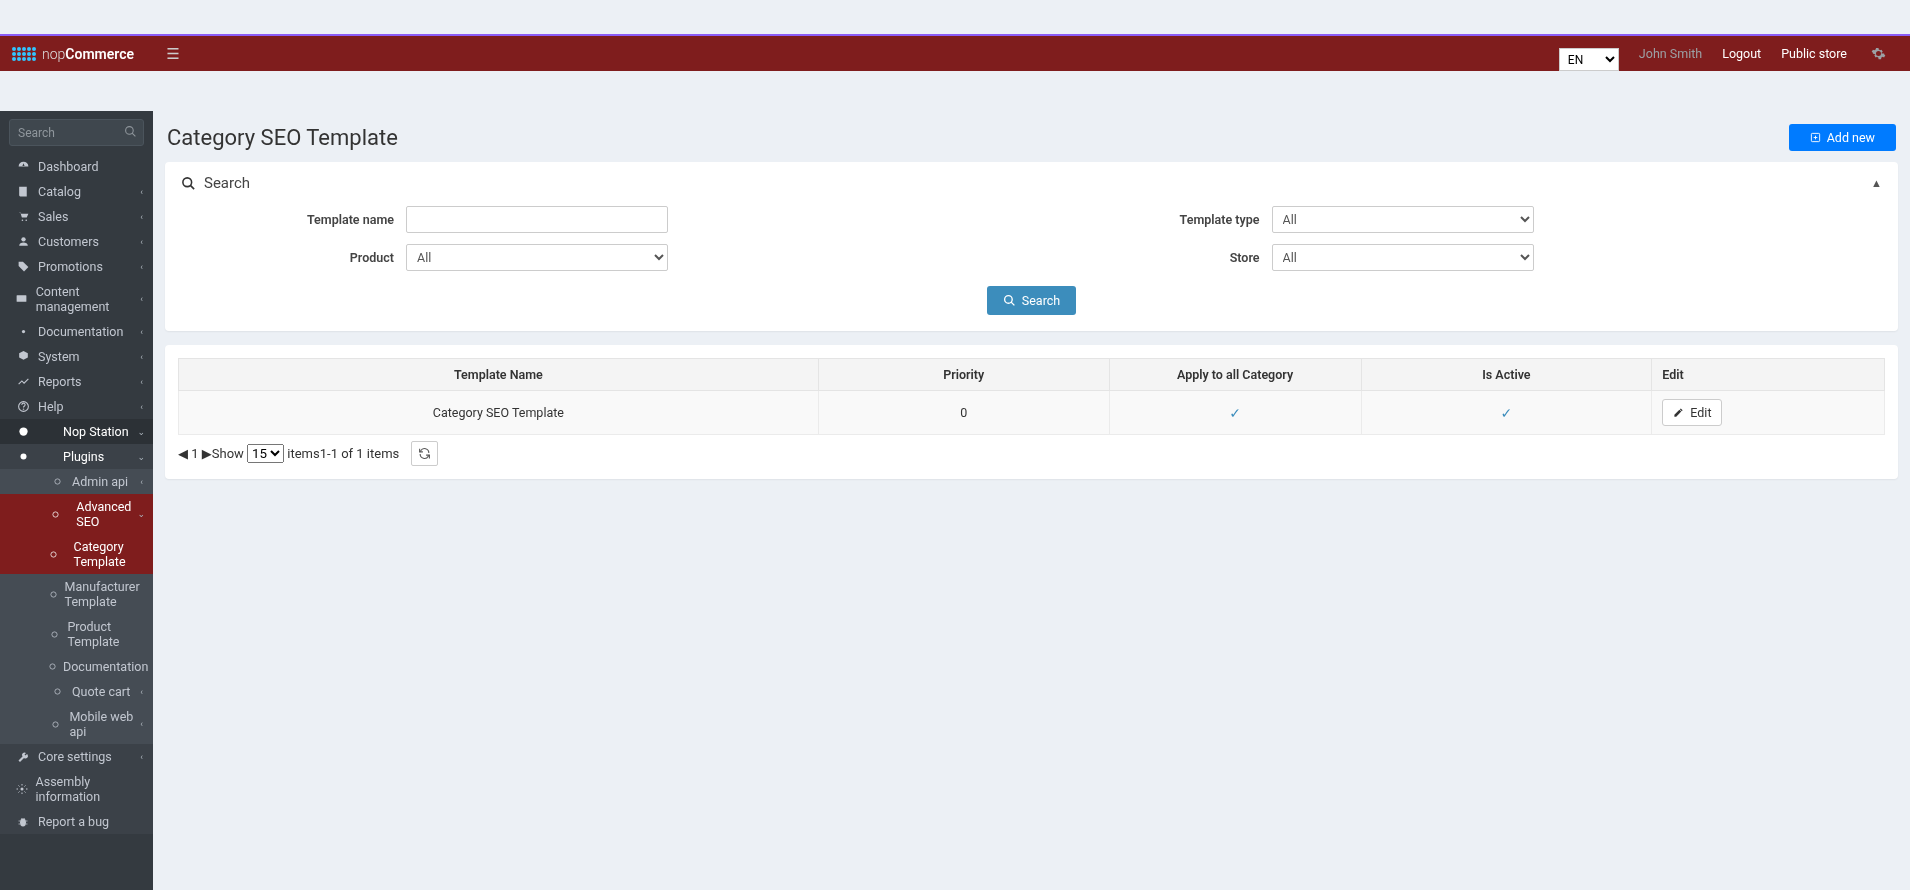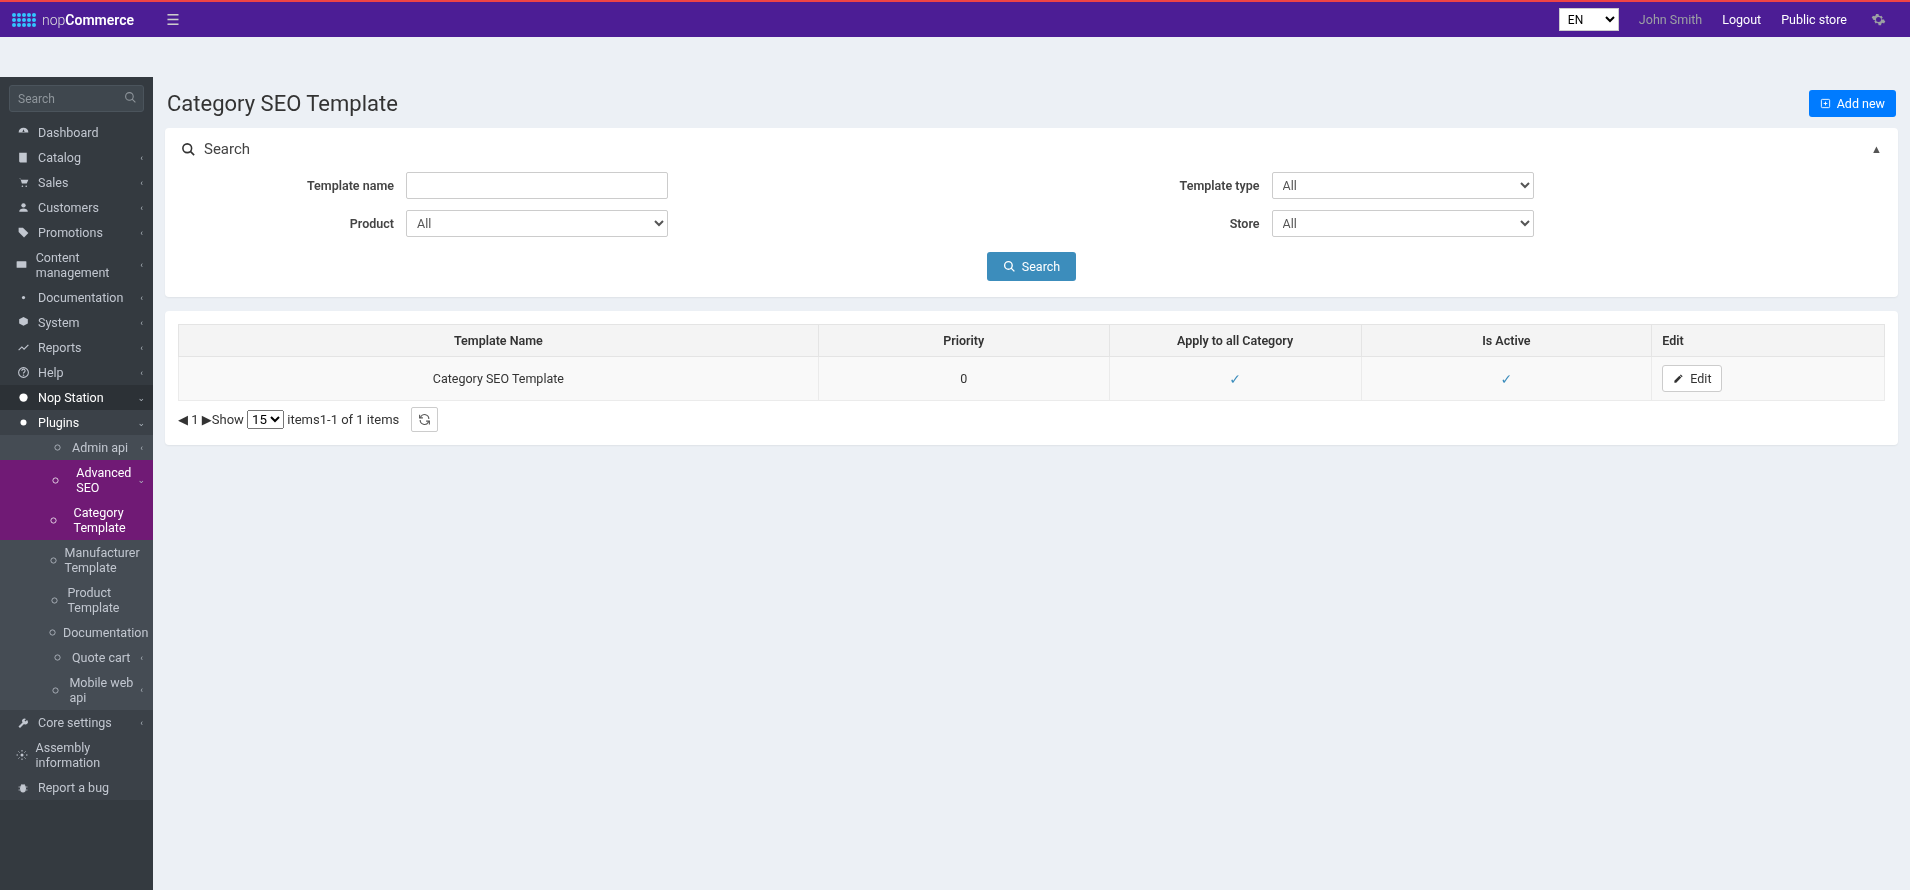--- a/index.html
+++ b/index.html
@@ -1,49 +1,49 @@
 <!DOCTYPE html>
 <html><head>
 <meta charset="utf-8">
 <style>
 * { margin:0; padding:0; box-sizing:border-box; font-family:-apple-system,BlinkMacSystemFont,"Segoe UI",Roboto,"Helvetica Neue",Arial,sans-serif; }
 body { background:#ecf0f5; font-size:13px; color:#333; overflow:hidden; }
-.topbar { height:37px; background:#4c1d95; display:flex; align-items:center; color:#fff; position:relative; border-top:2px solid #ef4444;}
+.topbar { height:37px; background:#7f1d1d; display:flex; align-items:center; color:#fff; position:relative; border-top:2px solid #8b5cf6;margin-top:34px;}
 .logo { width:153px; display:flex; align-items:center; padding-left:12px; height:100%; }
 .logo-dots { display:grid; grid-template-columns:repeat(5,4px); grid-template-rows:repeat(3,4px); gap:1px; margin-right:6px;}
 .logo-dots span { width:4px; height:4px; border-radius:50%; background:#32c5ff; }
 .logo-text { font-size:14px; }
 .logo-text .nop { font-weight:300; color:#ddd;}
 .logo-text .com { font-weight:600; }
 .hamburger { width:40px; text-align:center; cursor:pointer; font-size:15px; color:#ccc; }
-.topbar-right { margin-left:auto; display:flex; align-items:center; gap:0; padding-right:14px; height:100%;}
+.topbar-right { margin-left:auto; display:flex; align-items:flex-end; gap:0; padding-right:14px; height:100%;}
 .lang-select { background:#fff; border:1px solid #ccc; height:23px; width:60px; font-size:12px; padding:0 4px; margin-right:10px; }
 .top-link { color:#fff; padding:0 10px; font-size:12.5px; cursor:pointer; height:100%; display:flex; align-items:center;}
 .top-link.muted { color:#9ca0a4; cursor:default;}
 .gear-icon { color:#888a8c; margin-left:4px;}
 .page { display:flex; height:calc(100vh - 37px);margin-top:40px; }
 .sidebar { width:153px; background:#343a40; color:#c2c7d0; display:flex; flex-direction:column; font-size:12.5px; }
 .search-wrap { padding:8px 9px;}
 .search-box { position:relative; }
 .search-input { width:100%; height:27px; background:#3f474e; border:1px solid #4b545c; border-radius:3px; color:#ccc; padding:0 26px 0 8px; font-size:12px;}
 .search-input::placeholder{ color:#8f969c;}
 .search-glass { position:absolute; right:7px; top:6px; color:#8f969c; font-size:13px;}
 .nav { list-style:none; }
 .nav li { display:flex; align-items:center; padding:5px 12px 5px 14px; cursor:pointer; position:relative; min-height:25px;}
-.nav li.active-parent { background:#2c3136; color:#fff; }
+.nav li.active-parent { background:#2c3136; color:#fff;gap:25px; }
 .nav li.sub { padding-left:14px; background:#3b4148;}
 .nav li.sub.lvl3 { background:#454c54;padding-left:48px;}
-.nav li.sub.active { color:#fff; background:#701a75;gap:8px;}
+.nav li.sub.active { color:#fff; background:#7f1d1d;gap:8px;}
 .nav li .ico { width:18px; display:inline-flex; justify-content:center; margin-right:6px; font-size:12px;}
 .nav li .caret { position:absolute; right:10px; font-size:9px; color:#adb5bd;}
 .nav li .caret.down { right:8px; }
 .content { flex:1; padding:13px 12px; overflow:auto;}
 .content-header { display:flex; align-items:center; margin-bottom:11px; padding:0 2px;}
 .content-header h1 { font-size:22px; font-weight:400; color:#333; }
-.btn { display:inline-flex; align-items:center; gap:6px; padding:6px 11px; border-radius:3px; font-size:12.5px; cursor:pointer; border:none;}
+.btn { display:inline-flex; align-items:center; gap:6px; padding:6px 21px; border-radius:3px; font-size:12.5px; cursor:pointer; border:none;}
 .btn-primary { background:#007bff; color:#fff; }
 .btn-info { background:#3c8dbc; color:#fff; padding:7px 16px;}
 .btn-default { background:#fff; border:1px solid #ccc; color:#333; padding:5px 10px;}
 .card { background:#fff; border-radius:4px; margin-bottom:14px; box-shadow:0 1px 2px rgba(0,0,0,.06);}
 .card-header { padding:12px 16px 10px; display:flex; align-items:center;}
 .card-header .title { font-size:15px; color:#444; margin-left:8px;}
 .card-header .collapse-caret { margin-left:auto; color:#555; font-size:11px; cursor:pointer;}
 .card-body { padding:4px 16px 16px;}
 .search-grid { display:grid; grid-template-columns:1fr 1fr; gap:0 30px;}
 .form-row { display:flex; align-items:center; margin-bottom:11px;}

